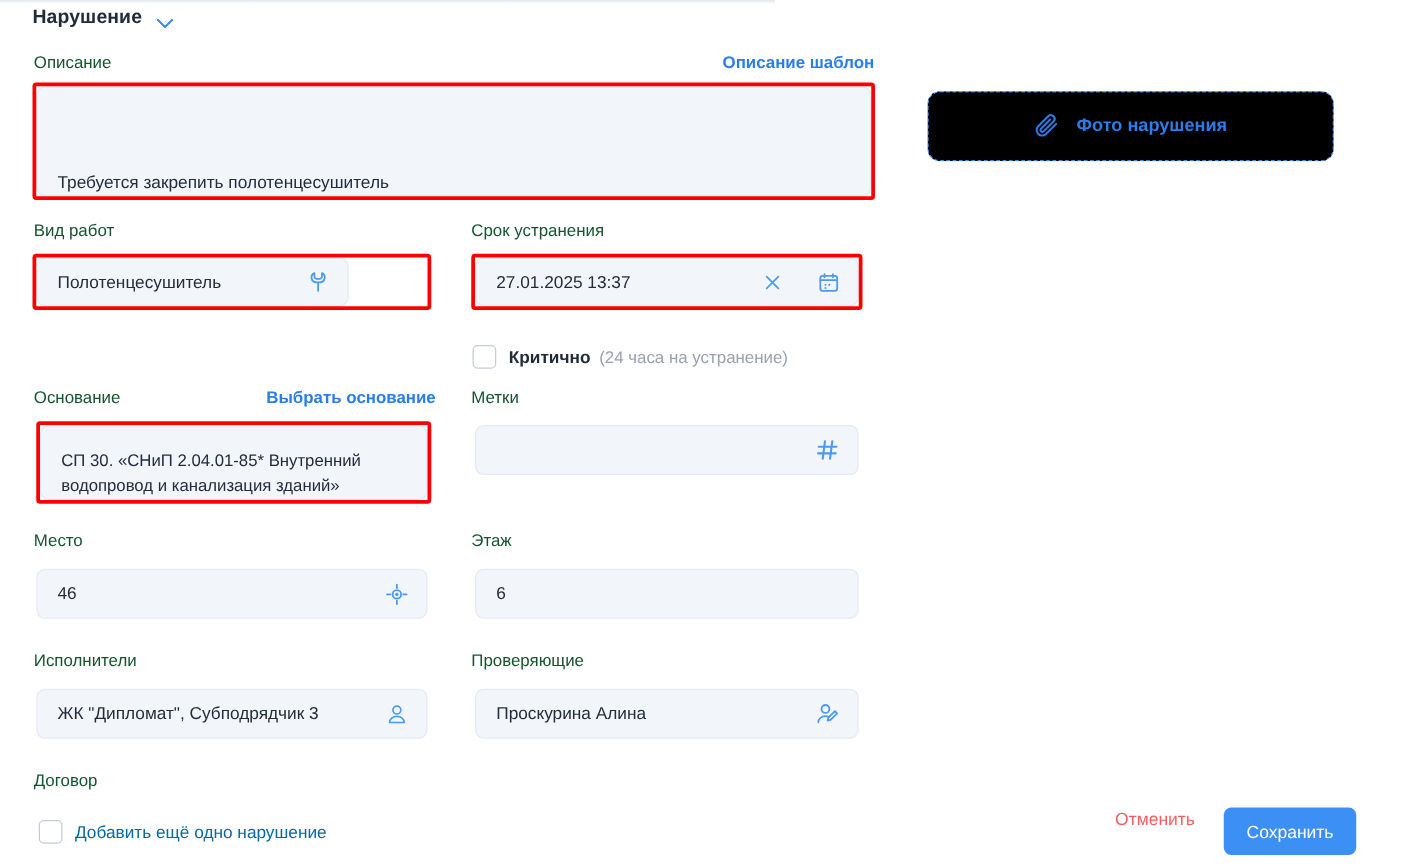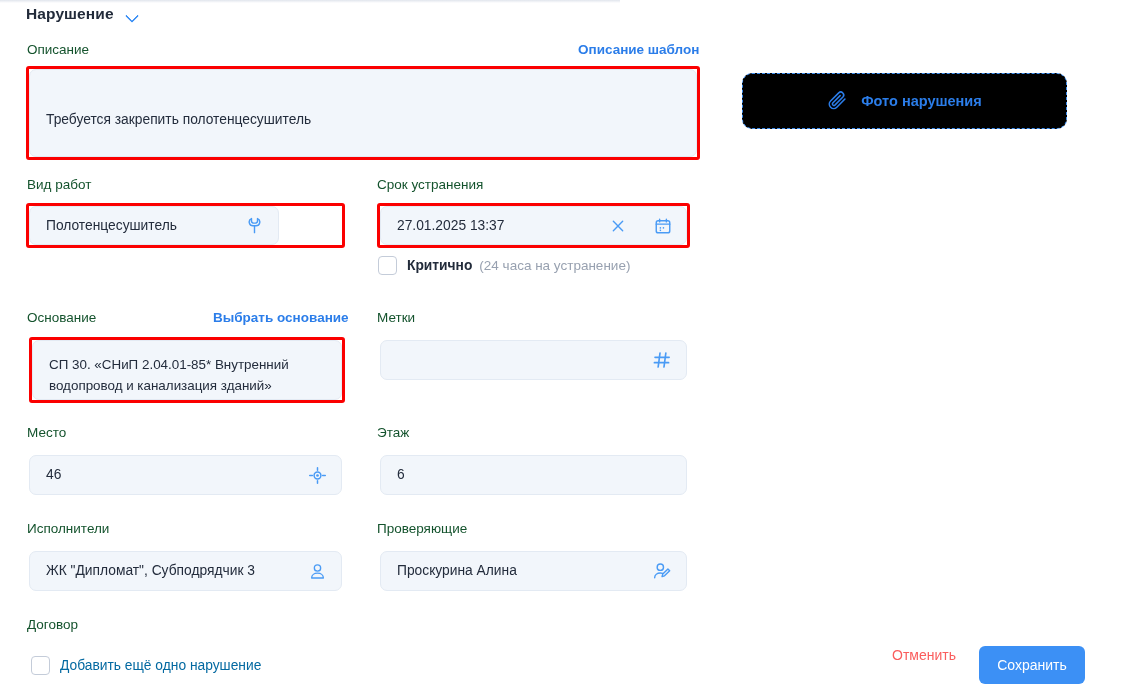--- a/index.html
+++ b/index.html
@@ -80,21 +80,21 @@
     border: 1px solid #e3eaf3;
     border-radius: 7px;
     display: flex;
     align-items: center;
     padding: 0 14px 0 16px;
     font-size: 13.8px;
     color: #232c3c;
     cursor: text;
   }
   .field.textarea {
-    align-items: center;
+    align-items: flex-end;
     padding-top: 13px;
     cursor: text;
   }
   .field .val {
     flex: 1 1 auto;
     line-height: 1.45;
     font-weight: normal;
     color: #232c3c;
     overflow: hidden;
   }
@@ -243,21 +243,21 @@
       <rect x="3" y="5" width="18" height="16" rx="2.5"></rect>
       <path d="M3 9.5h18M7.5 3v3.5M16.5 3v3.5"></path>
       <circle cx="8.5" cy="14.5" r="1.1" fill="#4a9bf5" stroke="none"></circle>
       <circle cx="12.6" cy="14.5" r="1.1" fill="#4a9bf5" stroke="none"></circle>
       <circle cx="8.5" cy="17.8" r="1.1" fill="#4a9bf5" stroke="none"></circle>
     </svg>
   </span>
 </div>
 <div class="hl" style="left:377px; top:203px; width:313px; height:45px;"></div>
 
-<div class="cbox-row" style="left:378px; top:256px;">
+<div class="cbox-row" style="left:378px; top:276px;">
   <span class="cbox"></span>
   <span class="cbox-strong">Критично</span>
   <span class="cbox-muted" style="margin-left:-3px;">(24 часа на устранение)</span>
 </div>
 
 <span class="label" style="left:27px; top:310px;">Основание</span>
 <span class="link" style="left:213px; top:310px;">Выбрать основание</span>
 <div class="field textarea" style="left:32px; top:340px; width:310px; height:60px; padding-top:11px; padding-right:12px;">
   <span class="val" style="font-size:13.4px; line-height:1.5;">СП 30. «СНиП 2.04.01-85* Внутренний водопровод и канализация зданий»</span>
 </div>

